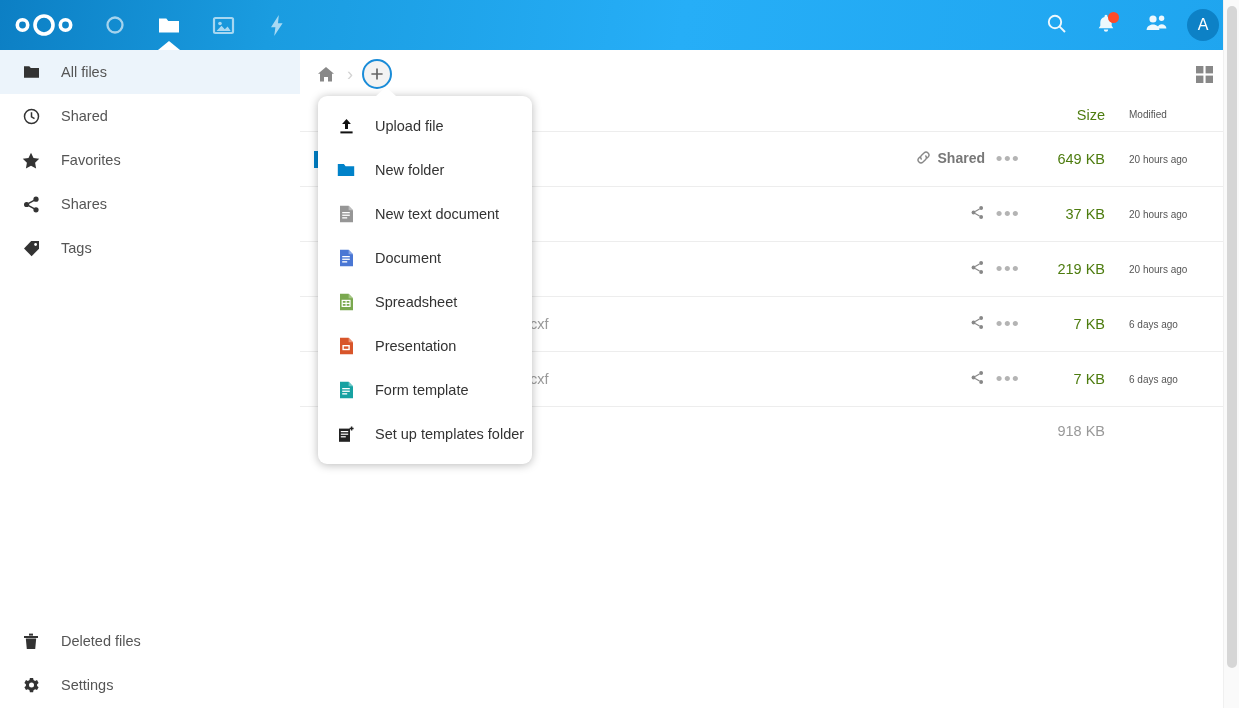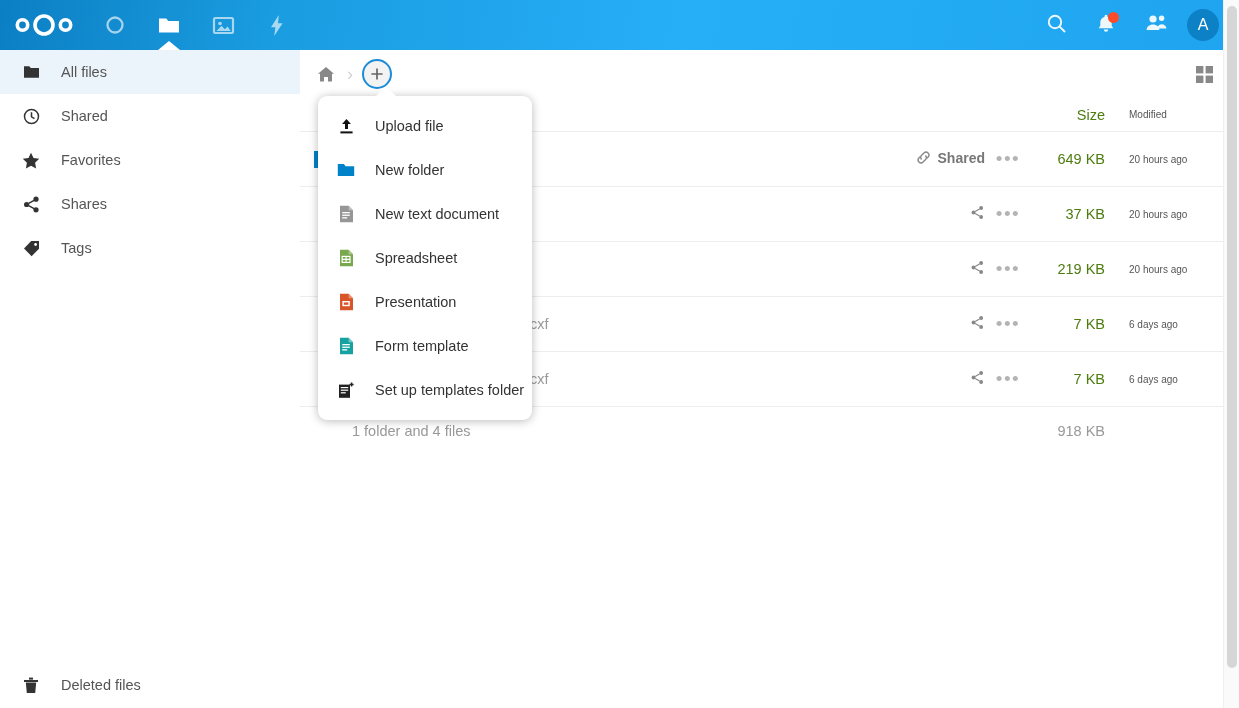--- a/index.html
+++ b/index.html
@@ -264,20 +264,29 @@
       <div class="side-item">
         <span class="side-ico">
           <svg width="16" height="17" viewBox="0 0 16 17">
             <rect x="6" y="0.6" width="4" height="2" fill="#333"></rect>
             <rect x="1" y="3" width="14" height="2" fill="#333"></rect>
             <path d="M2.8 5.6h10.4l-1 10.4H3.8z" fill="#333"></path>
           </svg>
         </span>
         <span>Deleted files</span>
       </div>
+      <div class="side-item">
+        <span class="side-ico">
+          <svg width="17" height="17" viewBox="0 0 17 17">
+            <path d="M6.9 1h3.2l.4 2 1.6.9 1.9-.8 1.6 2.8-1.5 1.3v1.8l1.5 1.3-1.6 2.8-1.9-.8-1.6.9-.4 2H6.9l-.4-2-1.6-.9-1.9.8L1.4 10.3l1.5-1.3V7.2L1.4 5.9 3 3.1l1.9.8 1.6-.9z" fill="#333"></path>
+            <circle cx="8.5" cy="8.1" r="2.5" fill="#fff"></circle>
+          </svg>
+        </span>
+        <span>Settings</span>
+      </div>
     </div>
   </div>
 
   <div class="main">
 
     <div class="controls">
       <span class="home-ico">
         <svg width="18" height="17" viewBox="0 0 18 17">
             <path d="M9 1L1 7.8h2v7.6h4v-4.4h4v4.4h4V7.8h2z" fill="#888"></path>
           </svg>
@@ -457,20 +466,32 @@
           <path d="M1 0.8h8.6L14 5.2V17.2H1z" fill="#969696"></path>
           <path d="M9.6 0.8L14 5.2H9.6z" fill="#bdbdbd"></path>
           <rect x="3.2" y="7" width="7.6" height="1.3" fill="#fff"></rect>
           <rect x="3.2" y="9.6" width="7.6" height="1.3" fill="#fff"></rect>
           <rect x="3.2" y="12.2" width="5" height="1.3" fill="#fff"></rect>
         </svg>
       </span>
       <span>New text document</span>
     </div>
 
+    <div class="mitem">
+      <span class="mico">
+        <svg width="15" height="18" viewBox="0 0 15 18">
+          <path d="M1 0.8h8.6L14 5.2V17.2H1z" fill="#4a77d4"></path>
+          <path d="M9.6 0.8L14 5.2H9.6z" fill="#86a5e6"></path>
+          <rect x="3.2" y="7" width="7.6" height="1.3" fill="#fff"></rect>
+          <rect x="3.2" y="9.6" width="7.6" height="1.3" fill="#fff"></rect>
+          <rect x="3.2" y="12.2" width="5" height="1.3" fill="#fff"></rect>
+        </svg>
+      </span>
+      <span>Document</span>
+    </div>
 
     <div class="mitem">
       <span class="mico">
         <svg width="15" height="18" viewBox="0 0 15 18">
           <path d="M1 0.8h8.6L14 5.2V17.2H1z" fill="#7aa84f"></path>
           <path d="M9.6 0.8L14 5.2H9.6z" fill="#a6c785"></path>
           <rect x="3.2" y="7.4" width="7.8" height="6" fill="none" stroke="#fff" stroke-width="1.2"></rect>
           <path d="M3.2 10.4h7.8M7.1 7.4v6" stroke="#fff" stroke-width="1.1"></path>
         </svg>
       </span>

